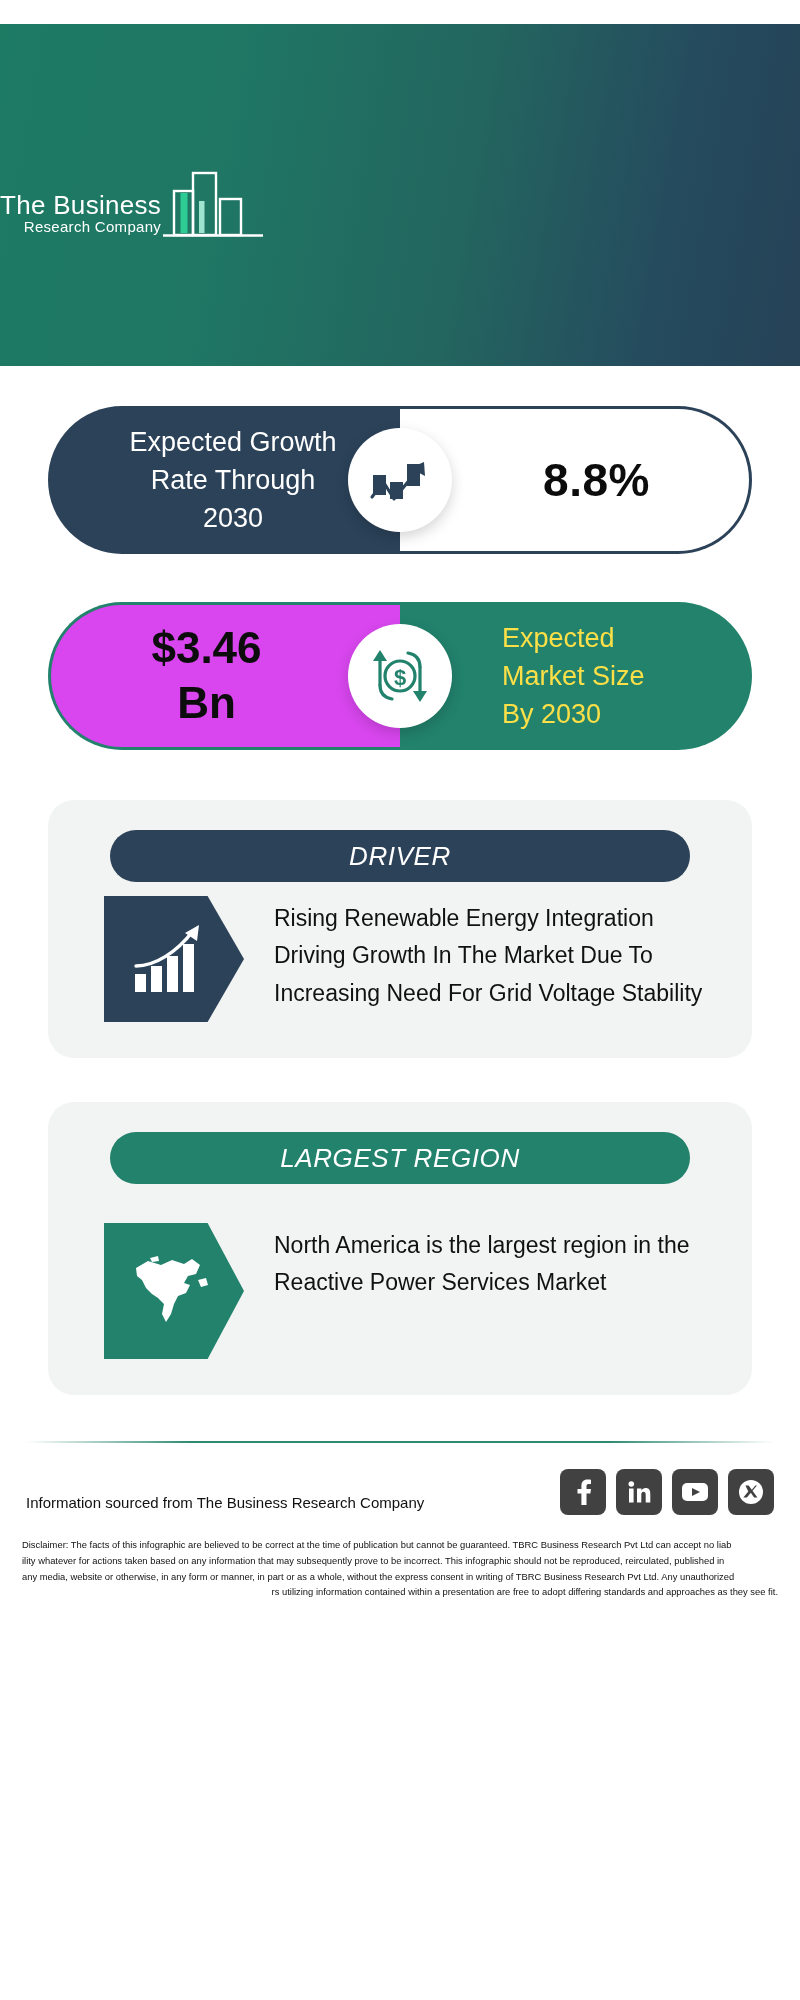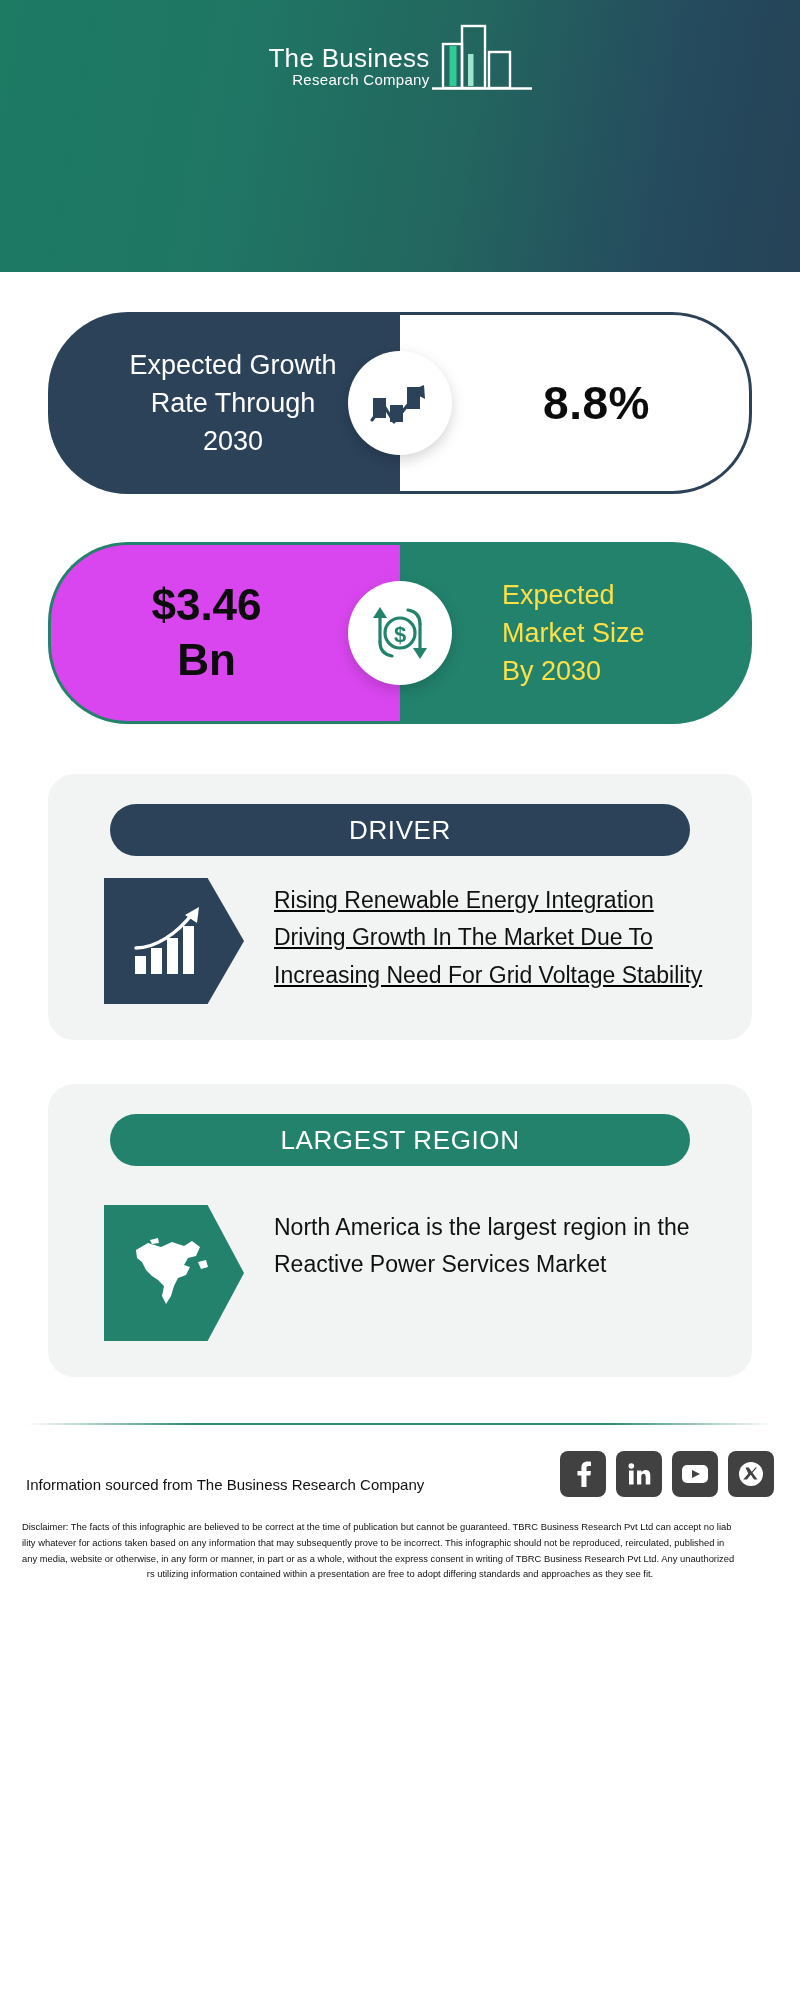--- a/index.html
+++ b/index.html
@@ -6,23 +6,23 @@
   body {
     width:800px; height:2000px;
     font-family:"Liberation Sans", sans-serif;
     background:#ffffff;
     overflow:hidden;
   }
 
   
   .header {
     position:relative;
-    height:272px;
+    height:342px;
     background:linear-gradient(100deg,#1d7a63 0%,#1f7764 28%,#23655f 58%,#254b5e 82%,#264257 100%);
-    display:flex; flex-direction:column; align-items:center;
+    display:flex; flex-direction:row; align-items:center;margin-top:24px;
   }
   .logo-wrap {
     display:flex; align-items:flex-end; justify-content:center;
     margin-top:22px; height:74px; gap:2px;
   }
   .logo-text { text-align:right; padding-bottom:6px; }
   .logo-l1 {
     color:#ffffff; font-size:26px; letter-spacing:0.3px;
     line-height:1.02; font-weight:400;
   }
@@ -43,21 +43,21 @@
     letter-spacing:0.2px;
   }
 
   
   .stats { padding:0 0 0 0; }
 
   .card {
     position:relative;
     margin:12px auto;
     width:704px;
-    height:182px;
+    height:148px;
     display:flex;
   }
   .card.one { margin-top:40px; }
   .card.two { margin-top:48px; }
 
   .half { flex:1 1 50%; position:relative; }
 
   
   .c1-left {
     background:#2b4259;
@@ -124,21 +124,21 @@
     padding:30px 0 36px 0;
   }
   .panel.driver { margin-top:50px; }
   .panel.region { margin-top:44px; }
 
   .badge {
     width:580px; height:52px;
     margin:0 auto;
     border-radius:26px;
     display:flex; align-items:center; justify-content:center;
-    color:#ffffff; font-size:26px; letter-spacing:0.6px;
+    color:#ffffff; font-size:26px; letter-spacing:0.6px;font-style:italic;
   }
   .badge.navy  { background:#2b4259; }
   .badge.green { background:#22826c; }
 
   .panel-body {
     display:flex;
     align-items:flex-start;
     padding:28px 40px 0 56px;
     gap:30px;
   }
@@ -151,21 +151,21 @@
   }
   .arrow-box.navy  { background:#2b4259; }
   .arrow-box.green { background:#22826c; }
 
   .panel-text {
     color:#111111;
     font-size:23px;
     line-height:1.62;
     padding-top:4px;
   }
-  .panel.driver .panel-body { padding-top:22px;text-decoration:underline; }
+  .panel.driver .panel-body { padding-top:14px; }
   .panel.region .panel-body { padding-top:39px; }
   .panel.region .arrow-box { height:136px; }
 
   
   .divider-wrap { padding:46px 26px 0 26px; }
   .divider {
     height:2px;
     background:linear-gradient(90deg,#ffffff 0%,#2f8a73 22%,#2f8a73 78%,#ffffff 100%);
   }
 
@@ -182,21 +182,21 @@
     color:#ffffff;
   }
 
   .disclaimer {
     padding:22px 22px 0 22px;
     color:#111111;
     font-size:9.4px;
     line-height:1.68;
     text-align:justify;
   }
-  .disclaimer .last { text-align:center; }
+  .disclaimer .last { text-align:right; }
 </style>
 </head>
 <body>
 
 <div class="header">
 
   <div class="logo-wrap">
     <div class="logo-text">
       <div class="logo-l1">The Business</div>
       <div class="logo-l2">Research Company</div>

